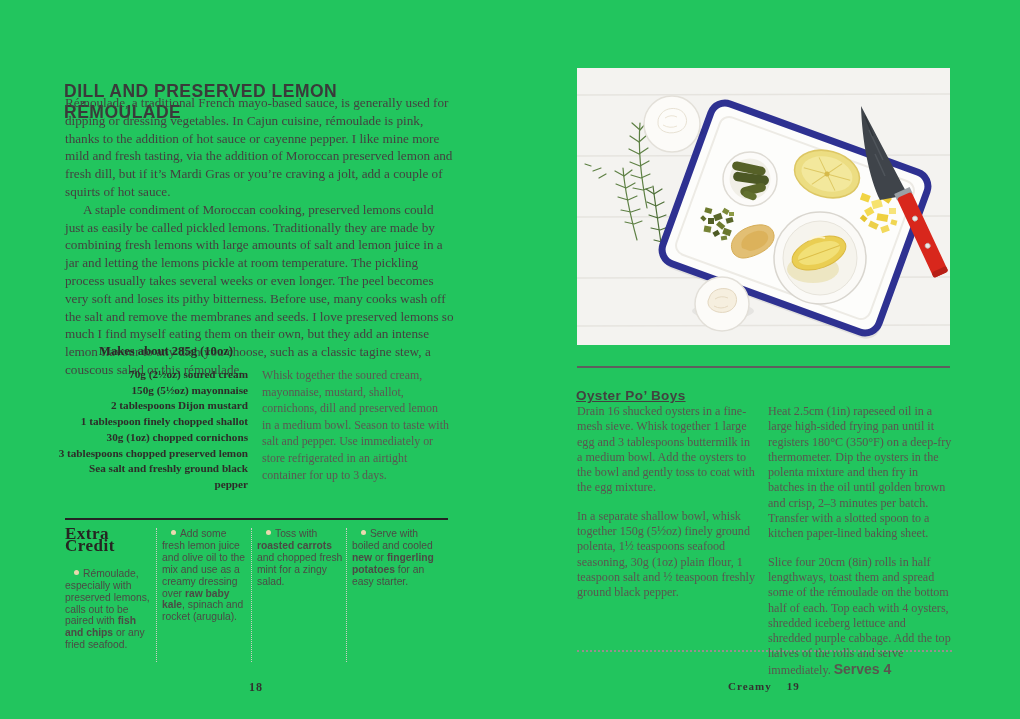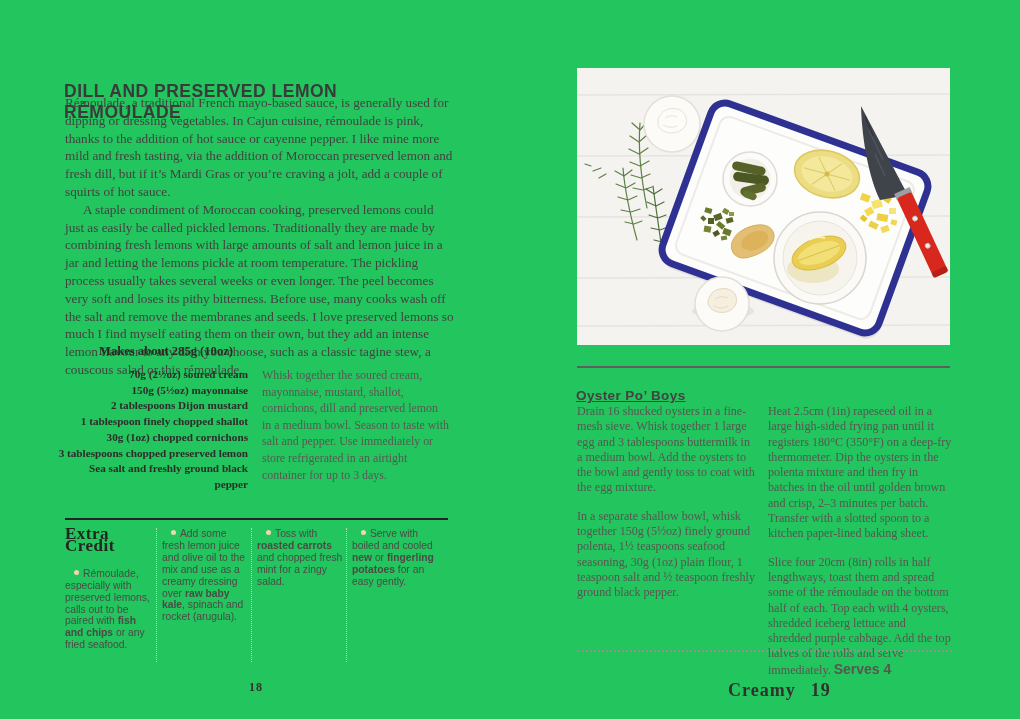--- a/index.html
+++ b/index.html
@@ -48,21 +48,21 @@
   .oyster-title{left:576px;top:377px;width:300px;
     font-family:"Liberation Sans","DejaVu Sans",sans-serif;
     font-weight:bold;font-size:13.5px;letter-spacing:0.4px;color:#424240;text-decoration:underline;}
   .col{font-size:12.1px;line-height:15.3px;color:#59564f;}
   .col p{margin:0 0 13px 0;}
   .col-left{left:577px;top:404px;width:181px;}
   .col-right{left:768px;top:404px;width:184px;}
   .col .b{font-family:"Liberation Sans","DejaVu Sans",sans-serif;font-size:14px;}
   .dotted-rule{left:577px;top:650px;width:375px;height:0;border-top:2px dotted #94918c;}
   .folio-right{left:728px;top:680px;display:flex;gap:15px;
-    font-weight:bold;font-size:18px;letter-spacing:1px;color:#333130;}
+    font-weight:bold;font-size:11px;letter-spacing:1px;color:#333130;}
 </style>
 </head>
 <body>
 
 <div class="spread">
 
   <h1 class="abs recipe-title">DILL AND PRESERVED LEMON RÉMOULADE</h1>
 
   <div class="abs intro">
     <p>Rémoulade, a traditional French mayo-based sauce, is generally used for dipping or dressing vegetables. In Cajun cuisine, rémoulade is pink, thanks to the addition of hot sauce or cayenne pepper. I like mine more mild and fresh tasting, via the addition of Moroccan preserved lemon and fresh dill, but if it’s Mardi Gras or you’re craving a jolt, add a couple of squirts of hot sauce.</p>
@@ -89,21 +89,21 @@
     <h2 class="ec-heading">Extra Credit</h2>
     <p class="ec-p"><span class="bullet"></span><span><span>Rémoulade, especially with preserved lemons, calls out to be paired with </span><span class="b">fish and chips</span><span> or any fried seafood.</span></span></p>
   </div>
   <div class="abs ec-col ec-col-2">
     <p class="ec-p"><span class="bullet"></span><span><span>Add some fresh lemon juice and olive oil to the mix and use as a creamy dressing over </span><span class="b">raw baby kale</span><span>, spinach and rocket (arugula).</span></span></p>
   </div>
   <div class="abs ec-col ec-col-3">
     <p class="ec-p"><span class="bullet"></span><span><span>Toss with </span><span class="b">roasted carrots</span><span> and chopped fresh mint for a zingy salad.</span></span></p>
   </div>
   <div class="abs ec-col ec-col-4">
-    <p class="ec-p"><span class="bullet"></span><span><span>Serve with boiled and cooled </span><span class="b">new</span><span> or </span><span class="b">fingerling potatoes</span><span> for an easy gently.</span></span></p>
+    <p class="ec-p"><span class="bullet"></span><span><span>Serve with boiled and cooled </span><span class="b">new</span><span> or </span><span class="b">fingerling potatoes</span><span> for an easy starter.</span></span></p>
   </div>
   <div class="abs ec-sep ec-sep-1"></div>
   <div class="abs ec-sep ec-sep-2"></div>
   <div class="abs ec-sep ec-sep-3"></div>
 
   <div class="abs folio-left">18</div>
 
   <div class="abs photo">
     <svg width="373" height="277" viewBox="0 0 373 277" xmlns="http://www.w3.org/2000/svg">
       <rect width="373" height="277" fill="#f4f3f0"></rect>

